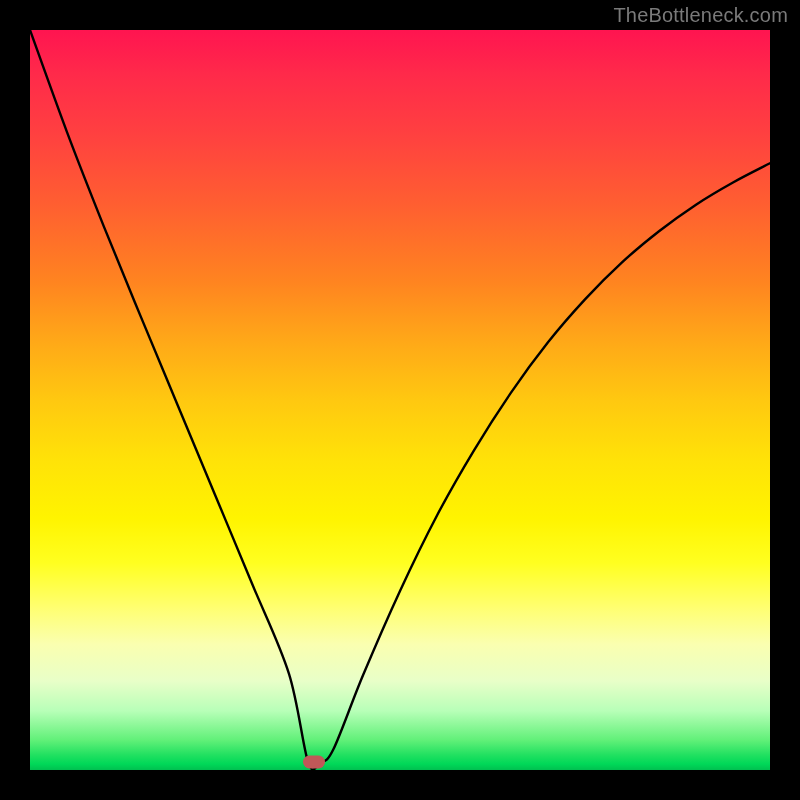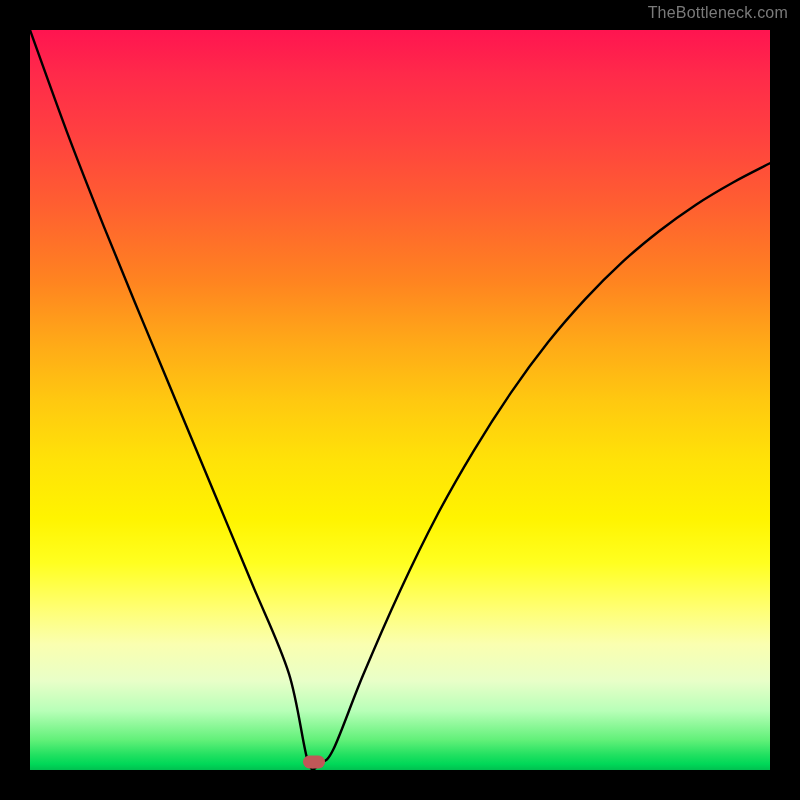--- a/index.html
+++ b/index.html
@@ -57,21 +57,21 @@
     height: 13px;
     background: #c05858;
     border-radius: 7px;
     transform: translate(-50%, -50%);
   }
   .watermark {
     position: absolute;
     top: 4px;
     right: 12px;
     color: #7a7a7a;
-    font-size: 16px;
+    font-size: 20px;
     letter-spacing: 0.2px;
     font-weight: 500;
   }
 </style>
 </head>
 <body>
 
 <div class="frame">
   <div class="watermark">TheBottleneck.com</div>
 

